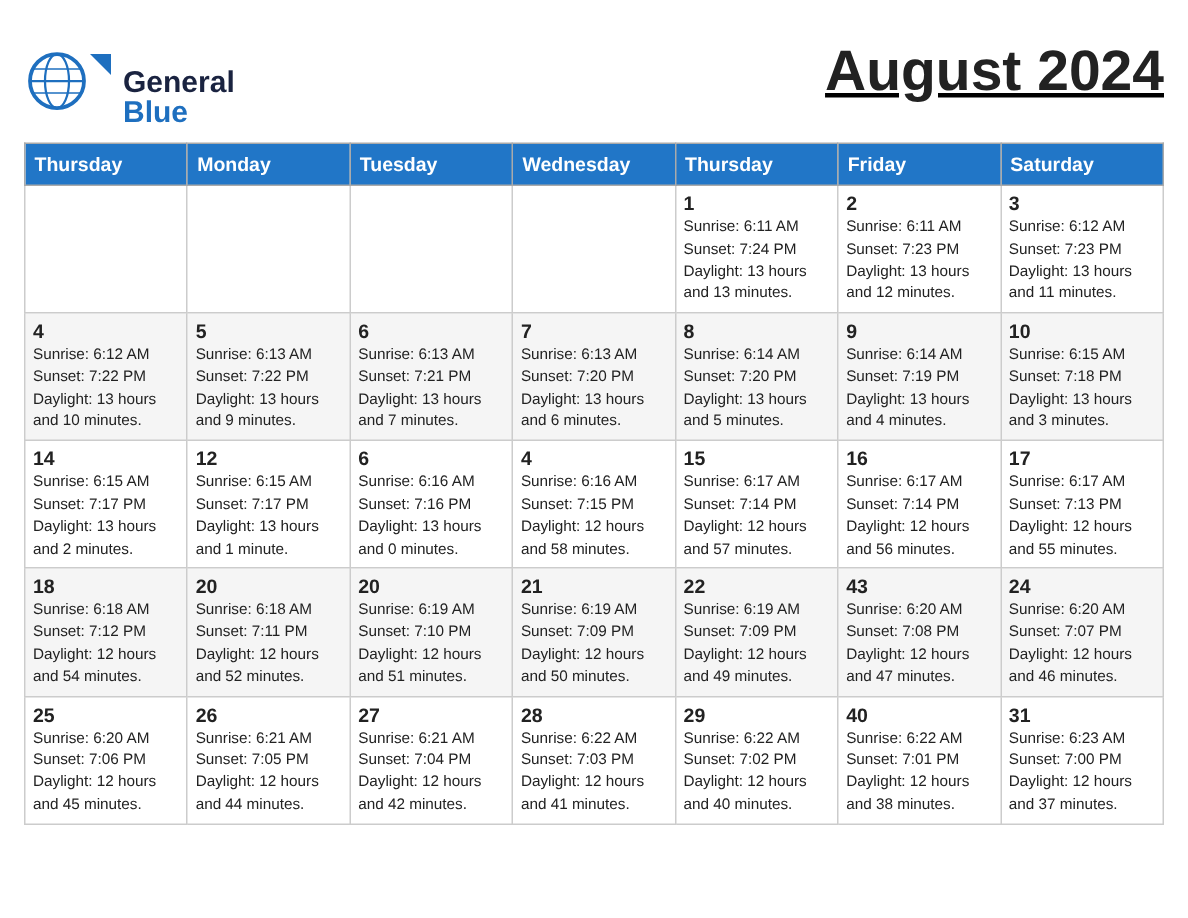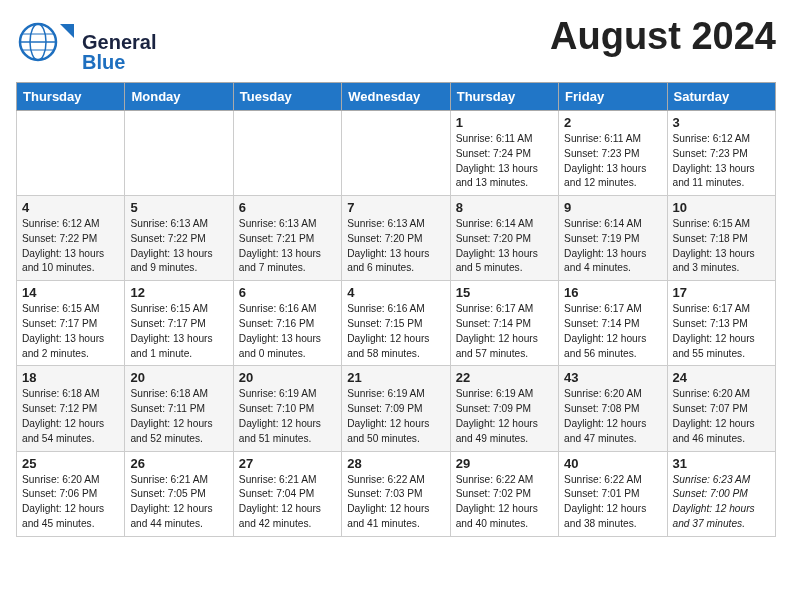--- a/index.html
+++ b/index.html
@@ -8,27 +8,29 @@
       background: #fff;
       width: 792px;
       min-height: 612px;
       padding: 16px;
     }
     .header {
       display: flex;
       justify-content: space-between;
       align-items: flex-start;
       margin-bottom: 10px;
+      margin-top: 12px;
     }
     .logo-wrapper {
       display: flex;
       align-items: center;
     }
     .title-area {
       text-align: left;
+      text-decoration: underline;
     }
     .month-title {
       font-size: 38px;
       font-weight: bold;
       color: #222;
       line-height: 1.1;
     }
     .location {
       font-size: 16px;
       color: #444;
@@ -336,20 +338,20 @@
         </td>
         <td>
           <span class="day-num">40</span>
           <div class="day-info" style="white-space: pre-line;">Sunrise: 6:22 AM
 Sunset: 7:01 PM
 Daylight: 12 hours
 and 38 minutes.</div>
         </td>
         <td>
           <span class="day-num">31</span>
-          <div class="day-info" style="white-space: pre-line; font-style: italic;">Sunrise: 6:23 AM
+          <div class="day-info" style="white-space: pre-line;">Sunrise: 6:23 AM
 Sunset: 7:00 PM
 Daylight: 12 hours
 and 37 minutes.</div>
         </td>
       </tr>
     </tbody>
 </table>
 
 </body></html>

